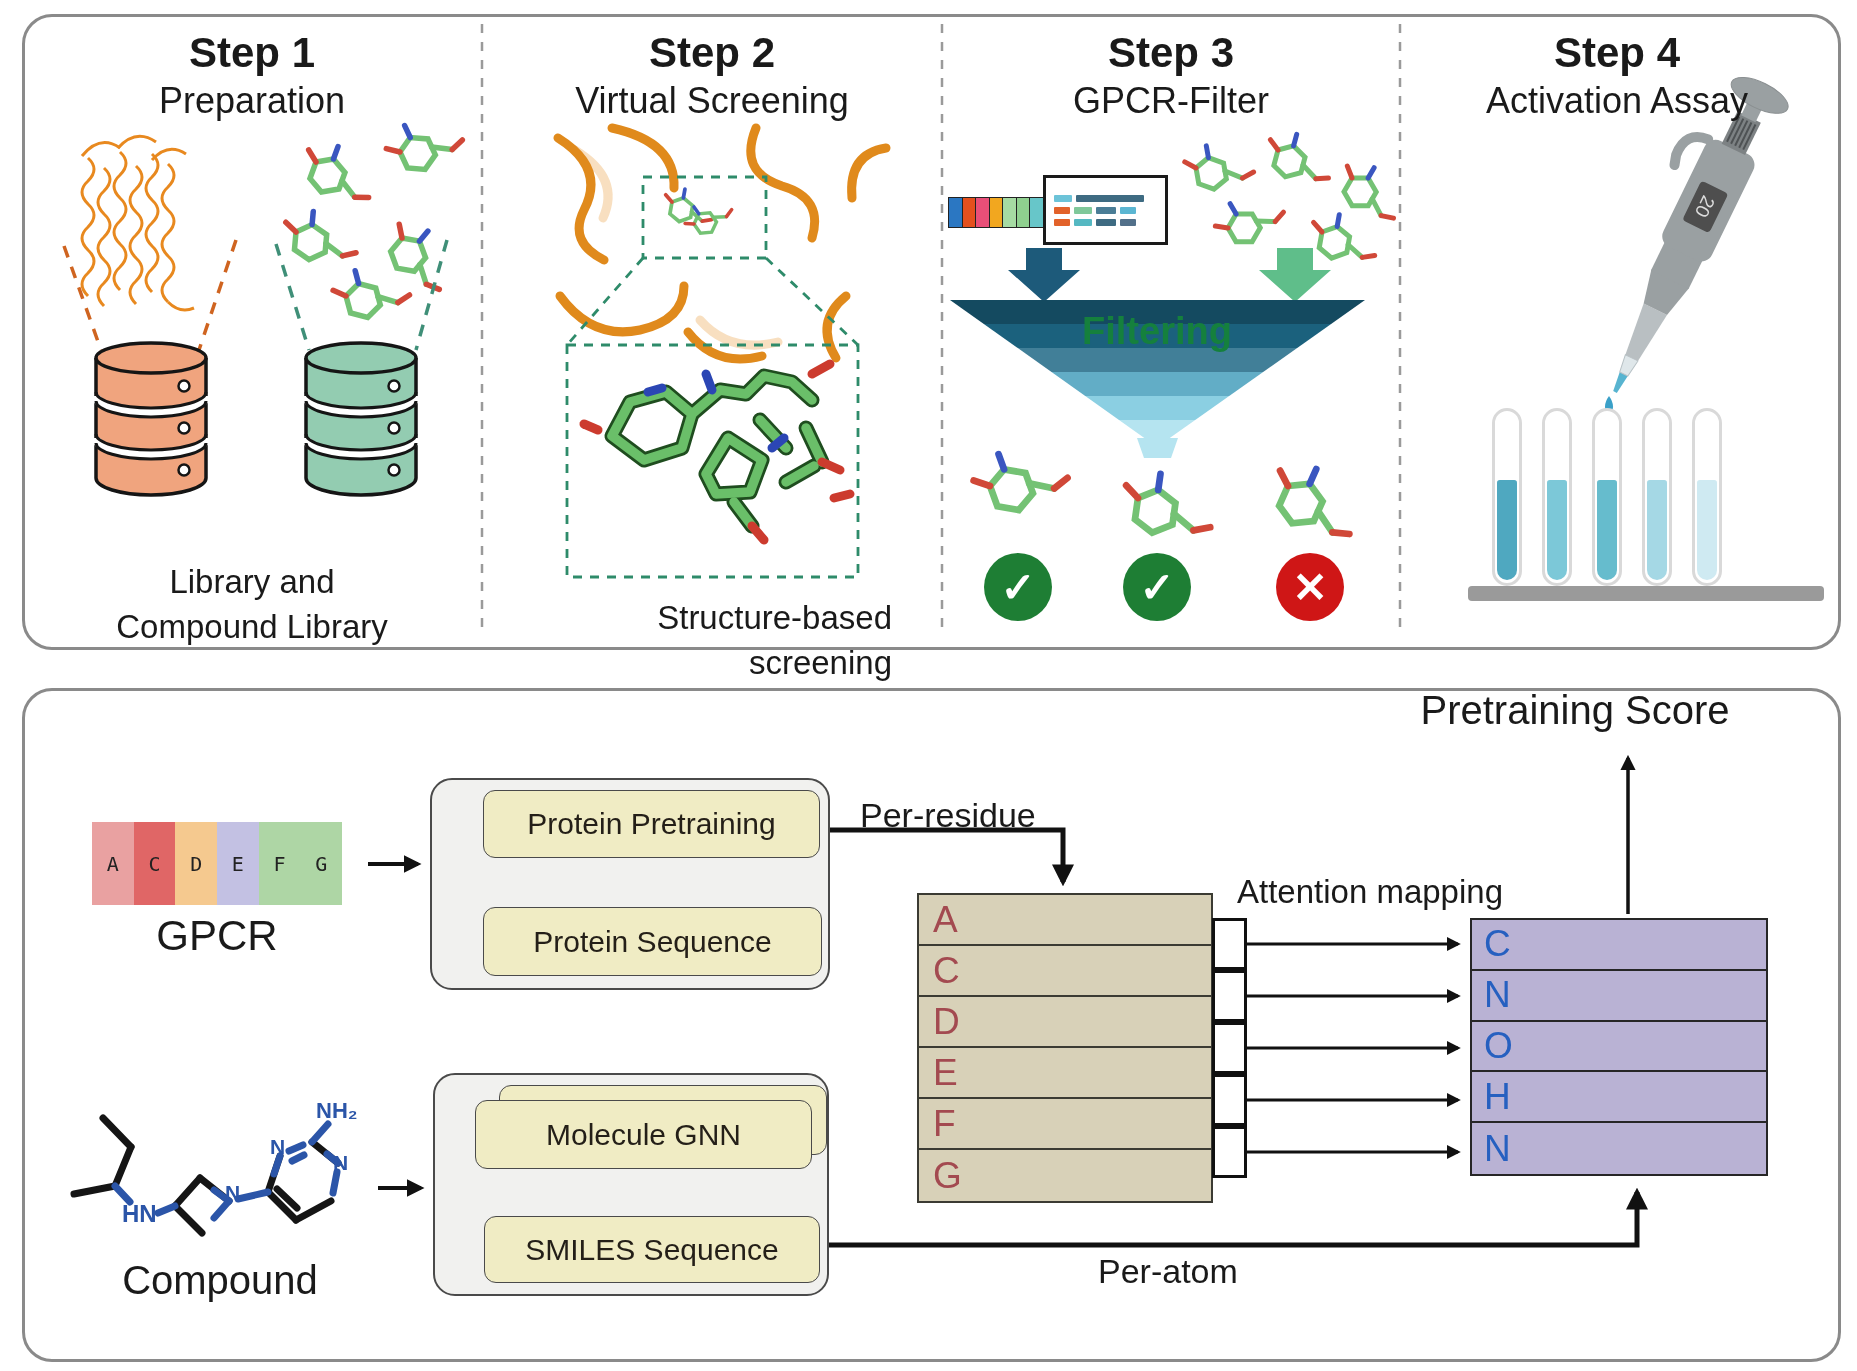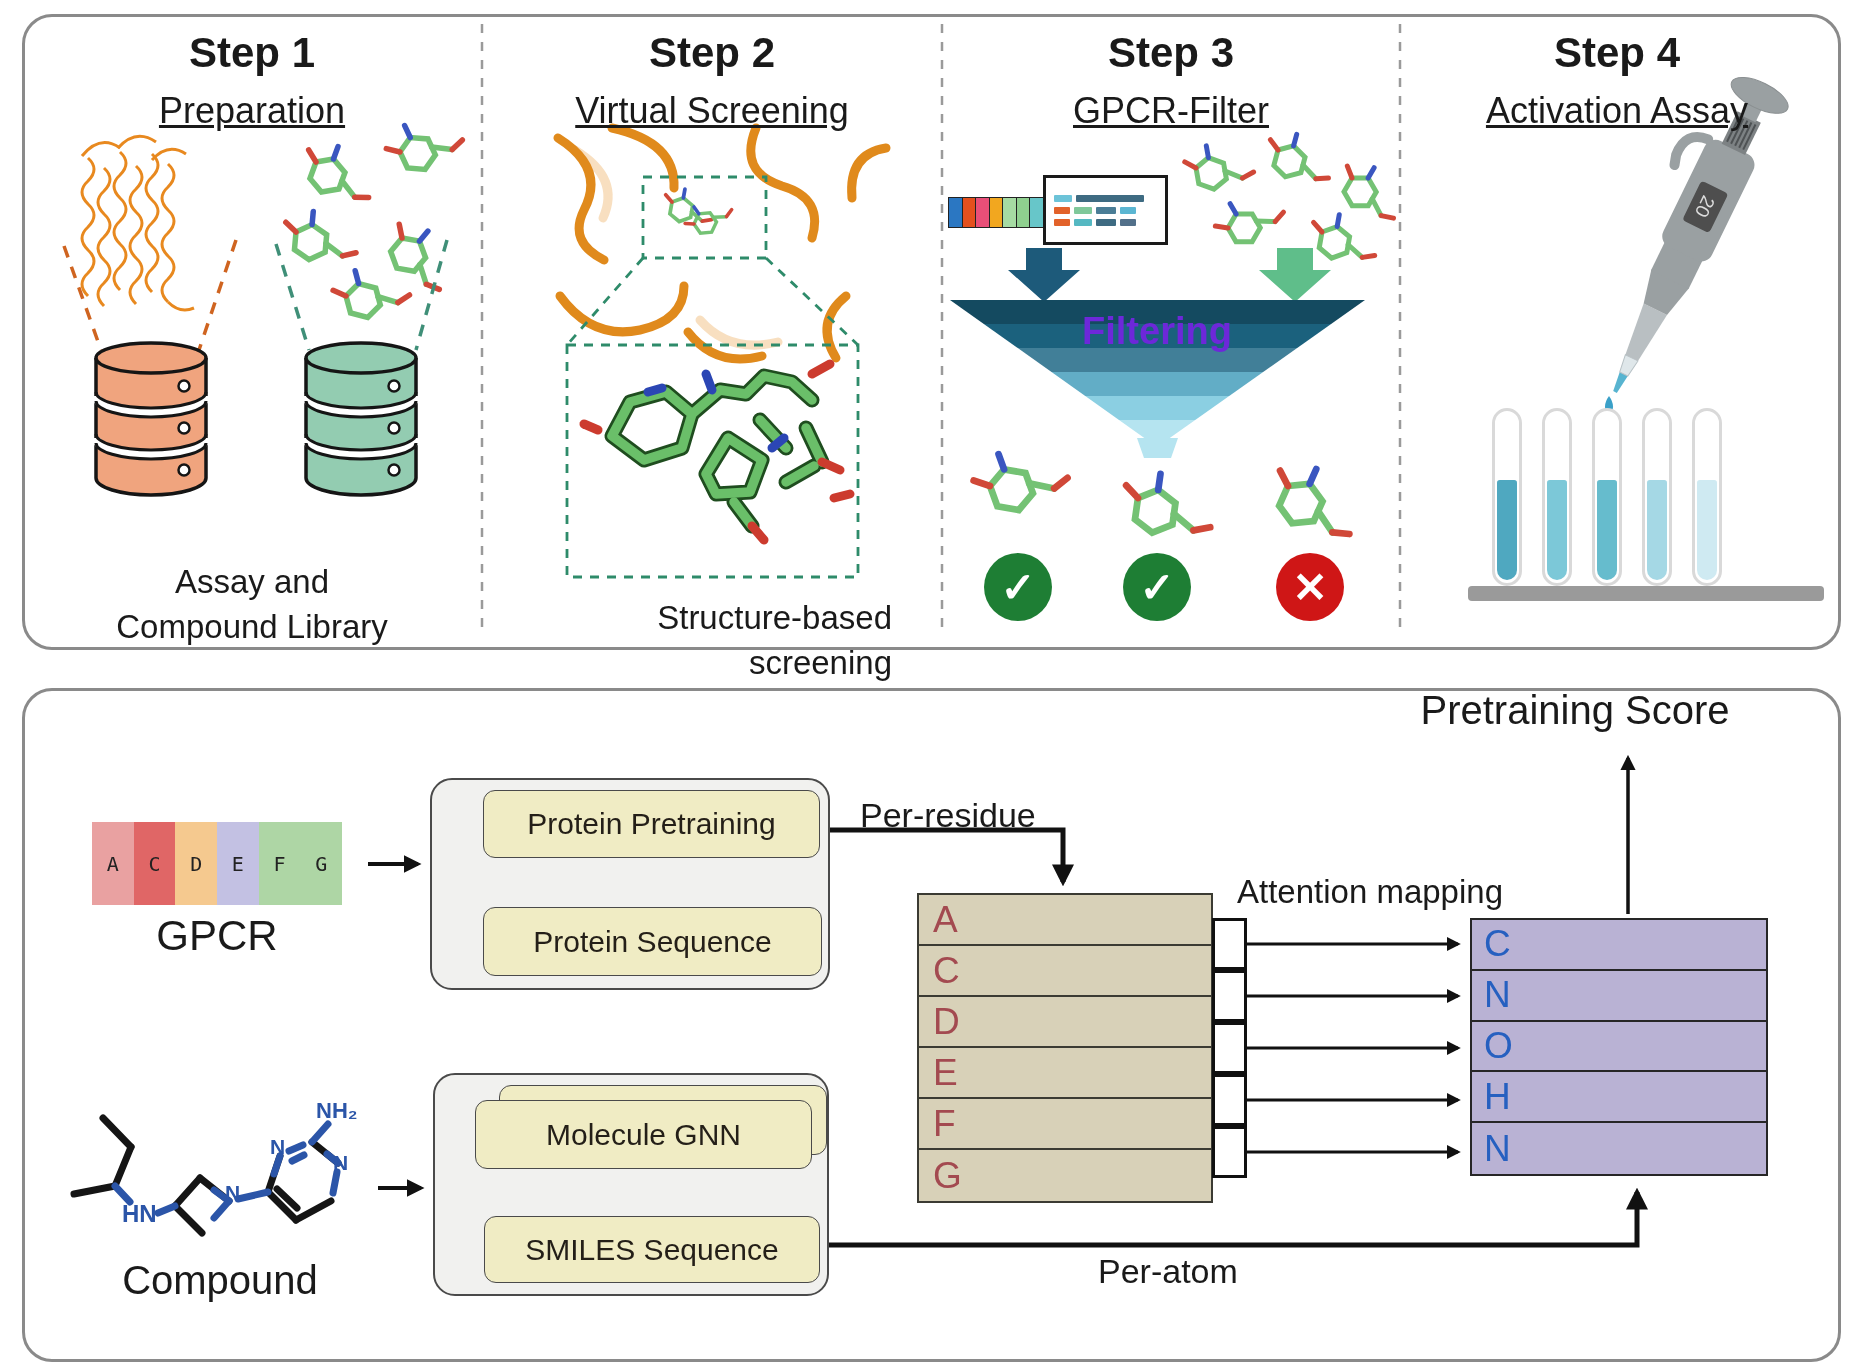--- a/index.html
+++ b/index.html
@@ -2,23 +2,23 @@
 <html><head>
 <meta charset="utf-8">
 <style>
   html,body{margin:0;padding:0;background:#fff;}
   #canvas{position:relative;width:1857px;height:1371px;background:#fff;overflow:hidden;
           font-family:"Liberation Sans",sans-serif;color:#1a1a1a;}
   .panel{position:absolute;border:3px solid #8a8a8a;border-radius:30px;background:#fff;}
   #gfx{position:absolute;left:0;top:0;z-index:1;}
   .step-header{position:absolute;width:340px;text-align:center;z-index:2;}
   .step-title{font-size:42px;font-weight:bold;line-height:1.1;}
-  .step-sub{font-size:36px;margin-top:14px;text-decoration:underline;}
+  .step-sub{font-size:36px;margin-top:4px;}
   .caption{position:absolute;text-align:center;font-size:33px;line-height:1.35;z-index:2;}
-  .funnel-label{position:absolute;width:300px;text-align:center;font-size:38px;font-weight:bold;color:#6d28d9;z-index:2;}
+  .funnel-label{position:absolute;width:300px;text-align:center;font-size:38px;font-weight:bold;color:#15803d;z-index:2;}
   .verdict{position:absolute;width:68px;height:68px;border-radius:50%;display:flex;align-items:center;justify-content:center;
            color:#fff;font-size:42px;font-weight:bold;z-index:2;}
   .strip{position:absolute;left:948px;top:197px;width:95px;height:31px;display:flex;z-index:2;}
   .strip>div{flex:1;border:1.5px solid #222;margin-right:-1.5px;}
   .id-card{position:absolute;left:1043px;top:175px;width:125px;height:70px;background:#fff;border:3px solid #1a1a1a;
            z-index:2;display:flex;flex-direction:column;justify-content:center;gap:5px;padding:4px 8px;box-sizing:border-box;}
   .id-row{display:flex;gap:4px;align-items:center;}
   .id-row i{display:block;height:7px;border-radius:1px;}
   .tube{position:absolute;width:30px;height:178px;border:3px solid #d9d9d9;border-radius:16px;background:#fff;
         box-sizing:border-box;z-index:2;}
@@ -281,21 +281,21 @@
   <div class="step-header" style="left:1001px;top:30px;">
     <div class="step-title">Step 3</div>
     <div class="step-sub">GPCR-Filter</div>
   </div>
   <div class="step-header" style="left:1447px;top:30px;">
     <div class="step-title">Step 4</div>
     <div class="step-sub">Activation Assay</div>
   </div>
 
   <div class="caption" style="left:92px;top:560px;width:320px;">
-    <span>Assay and</span><br>
+    <span>Library and</span><br>
     <span>Compound Library</span>
   </div>
   <div class="caption" style="left:532px;top:596px;width:360px;text-align:right;">Structure-based screening</div>
 
   <div class="strip">
     <div style="background: rgb(43, 119, 194);"></div>
     <div style="background: rgb(228, 80, 29);"></div>
     <div style="background: rgb(233, 79, 120);"></div>
     <div style="background: rgb(242, 167, 31);"></div>
     <div style="background: rgb(166, 219, 163);"></div>

